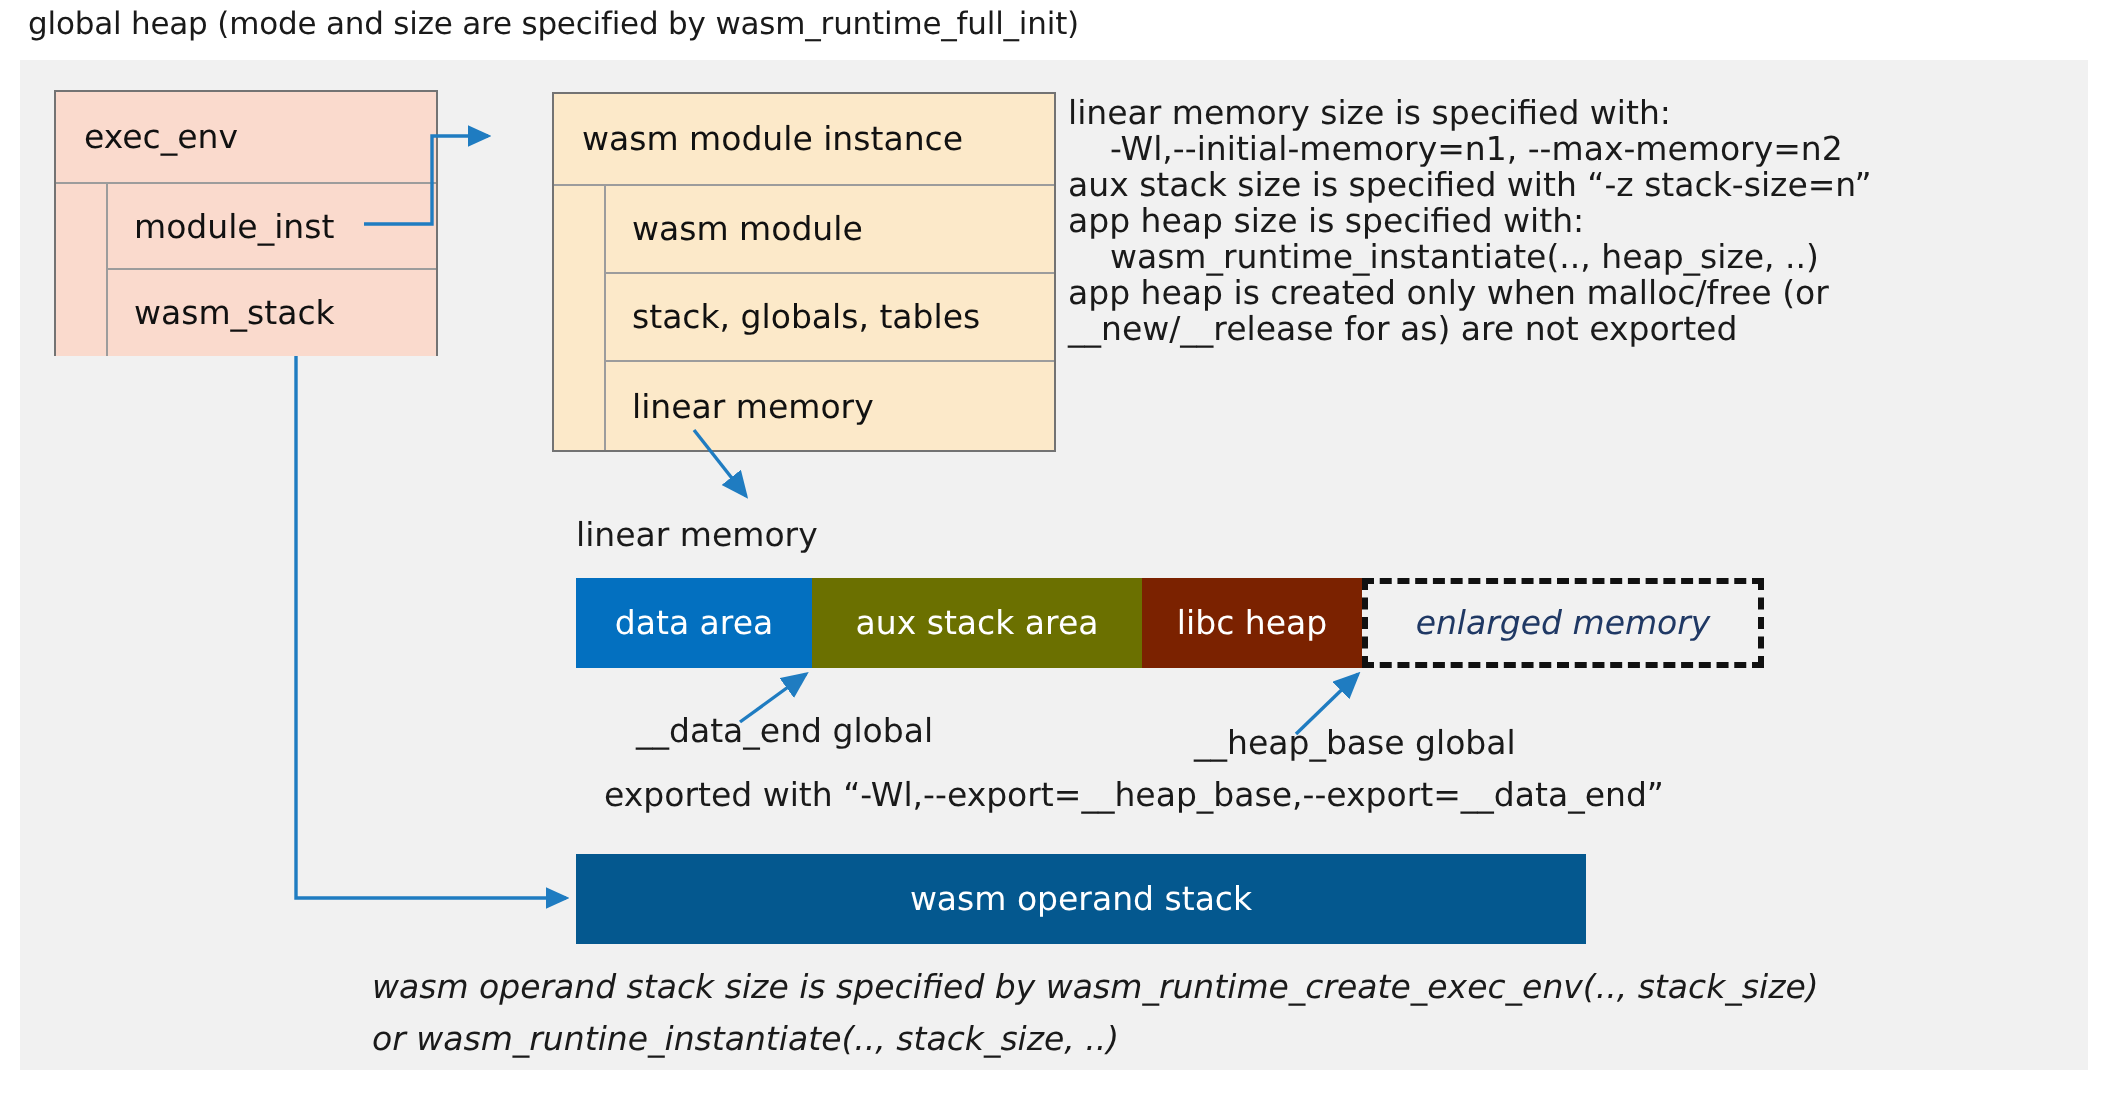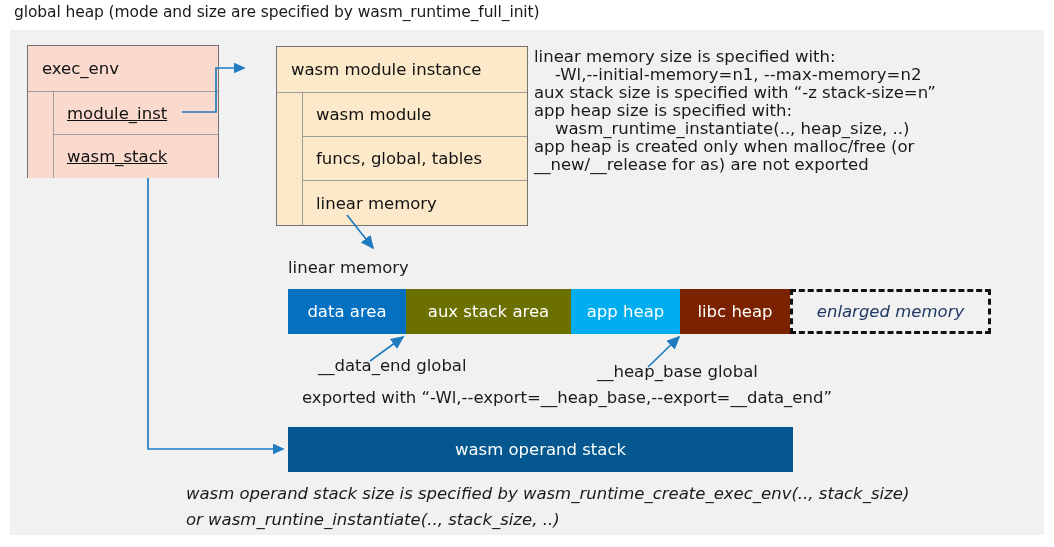--- a/index.html
+++ b/index.html
@@ -85,21 +85,21 @@
     white-space: nowrap;
     border-bottom: 1px solid #9c9c9c;
   }
   .struct-row:last-child { border-bottom: none; }
 
   
   #exec-env-box { left: 27px; top: 45px; width: 192px; height: 133px;
                   background: #fadacd; }
   #exec-env-box .struct-head { height: 46px; background: #fadacd; }
   #exec-env-box .struct-indent { width: 26px; background: #fadacd; }
-  #exec-env-box .struct-row { height: 43px; background: #fadacd; text-decoration: underline; }
+  #exec-env-box .struct-row { height: 43px; background: #fadacd; }
 
   
   #wmi-box { left: 248px; top: 46px; width: 252px; height: 180px;
              background: #7dd3fc; margin-left: 28px; }
   #wmi-box .struct-head { height: 46px; background: #fce9c9; }
   #wmi-box .struct-indent { width: 26px; background: #fce9c9; }
   #wmi-box .struct-row { height: 44px; background: #fce9c9; }
 
   
   #info-text {
@@ -214,40 +214,39 @@
       </div>
     </div>
   </div>
 
   <div class="struct-box" id="wmi-box">
     <div class="struct-head">wasm module instance</div>
     <div class="struct-body">
       <div class="struct-indent"></div>
       <div class="struct-rows">
         <div class="struct-row">wasm module</div>
-        <div class="struct-row">funcs, global, tables</div>
+        <div class="struct-row">stack, globals, tables</div>
         <div class="struct-row">linear memory</div>
       </div>
     </div>
   </div>
 
   <div id="info-text">linear memory size is specified with:
     -Wl,--initial-memory=n1, --max-memory=n2
 aux stack size is specified with “-z stack-size=n”
 app heap size is specified with:
     wasm_runtime_instantiate(.., heap_size, ..)
 app heap is created only when malloc/free (or
 __new/__release for as) are not exported</div>
 
   <div id="lm-label">linear memory</div>
 
   <div id="mem-bar">
     <div class="mem-seg" style="width: 118px; background: rgb(3, 112, 192);">data area</div>
     <div class="mem-seg" style="width: 165px; background: rgb(107, 112, 0);">aux stack area</div>
-    <div class="mem-seg" style="width: 109px; background: rgb(0, 174, 239);">app heap</div>
     <div class="mem-seg" style="width: 110px; background: rgb(123, 34, 0);">libc heap</div>
     <div class="mem-seg dashed" style="width: 201px;">enlarged memory</div>
   </div>
 
   <div class="anno" id="anno-data-end">__data_end global</div>
   <div class="anno" id="anno-heap-base">__heap_base global</div>
   <div class="anno" id="anno-exported">exported with “-Wl,--export=__heap_base,--export=__data_end”</div>
 
   <div id="operand-stack" style="background: rgb(4, 88, 143);">wasm operand stack</div>
 

